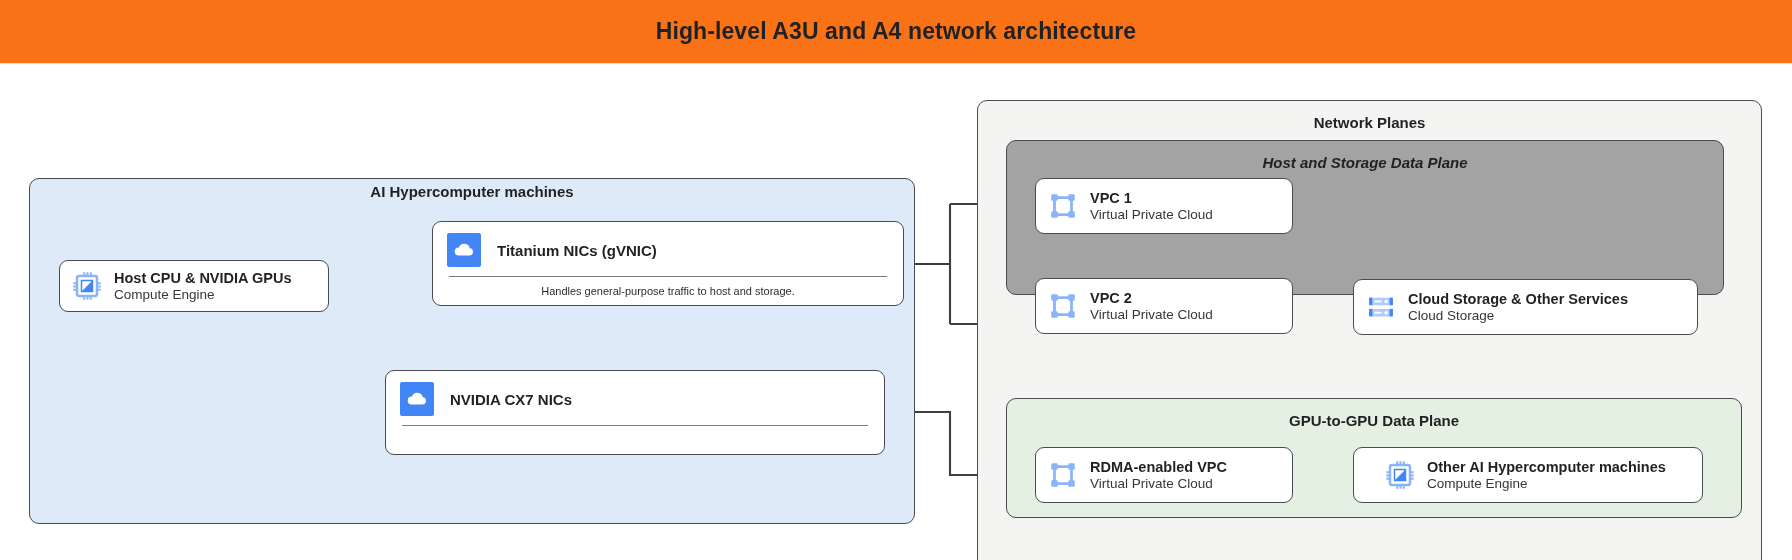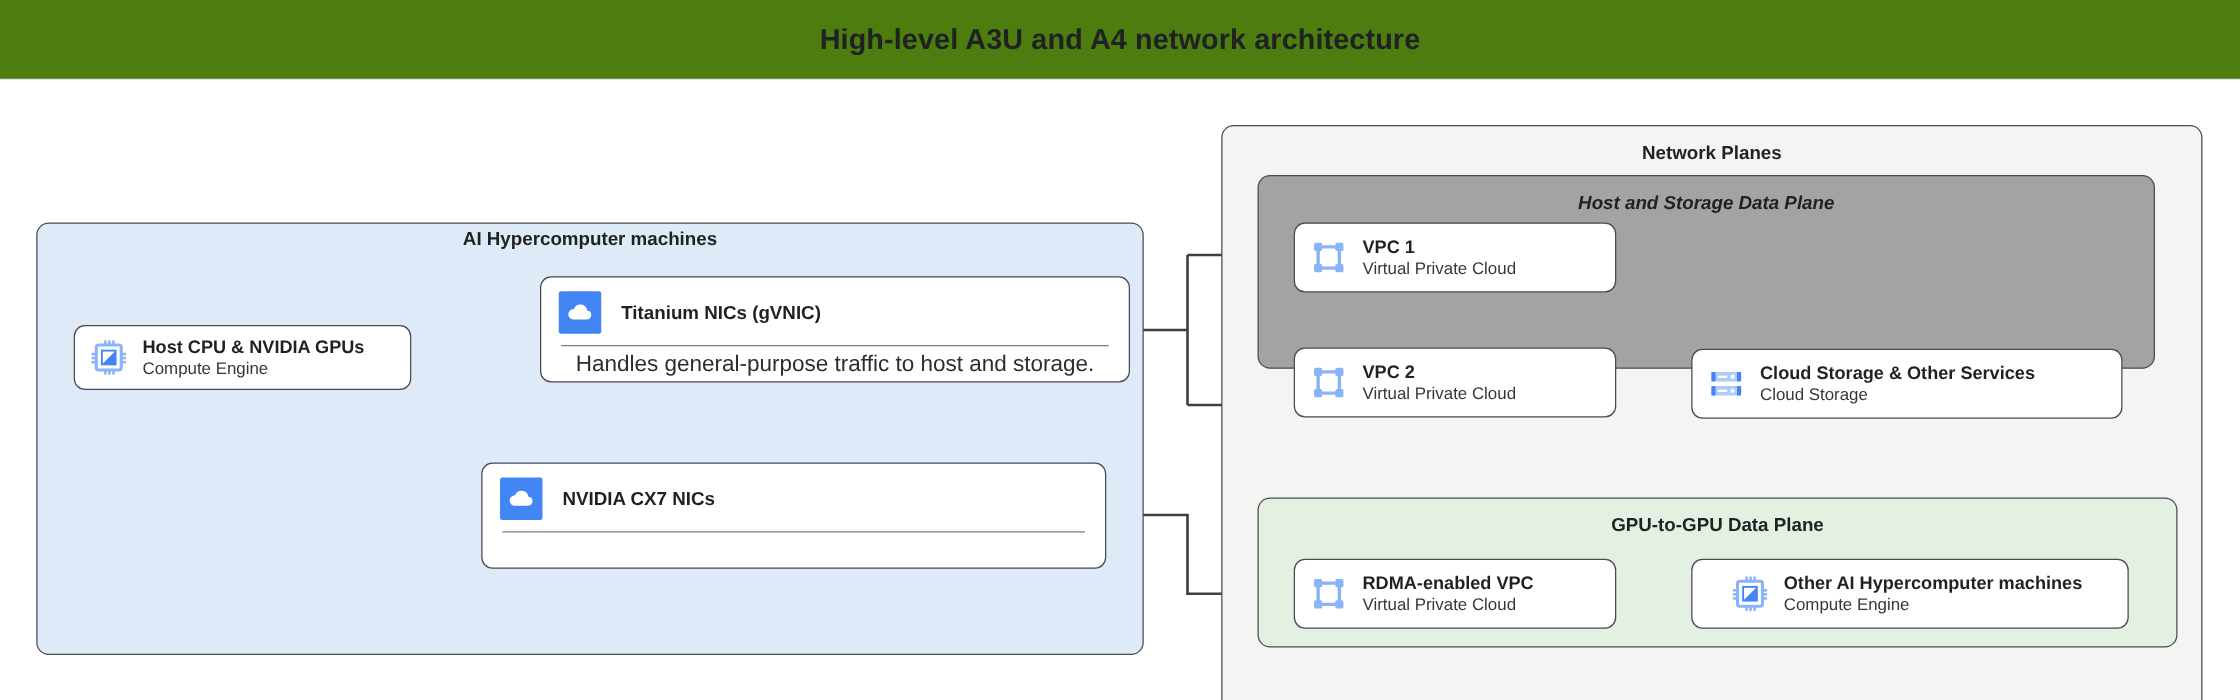--- a/index.html
+++ b/index.html
@@ -8,21 +8,21 @@
     background:#ffffff;
     font-family:"Liberation Sans", sans-serif;
     color:#202124;
     overflow:hidden;
   }
   .page{position:relative;width:1792px;height:560px;box-sizing:border-box;}
 
   
   .header{
     position:absolute;left:0;top:0;width:1792px;height:64px;
-    background:#4d7c0f;
+    background:#f97316;
     border-bottom:1px solid #dfe3e6;
     display:flex;align-items:center;justify-content:center;
     box-sizing:border-box;
   }
   .header-title{
     font-size:23px;font-weight:bold;color:#1f2123;letter-spacing:.1px;
   }
 
   
   .canvas{
@@ -73,21 +73,21 @@
     background:#ffffff;
     border:1.6px solid #4a4a52;
     border-radius:9px;
     display:flex;flex-direction:column;
   }
   .card-head{display:flex;align-items:center;gap:16px;padding:11px 14px 9px 14px;}
   .card-title{font-size:15px;font-weight:bold;color:#1f2123;}
   .card-divider{height:1.4px;background:#7a7d81;margin:0 16px;}
   .card-caption{
     flex:1;display:flex;align-items:center;justify-content:center;
-    font-size:18px;color:#2c2e31;text-align:center;padding:0 14px;
+    font-size:11px;color:#2c2e31;text-align:center;padding:0 14px;
   }
 
   
   .icon{flex:0 0 auto;display:block;}
   .icon-cloud{width:34px;height:34px;background:#4285f4;border-radius:2px;display:flex;align-items:center;justify-content:center;}
   .icon-chip{width:30px;height:30px;}
   .icon-vpc{width:30px;height:30px;}
   .icon-storage{width:30px;height:30px;}
 
   

